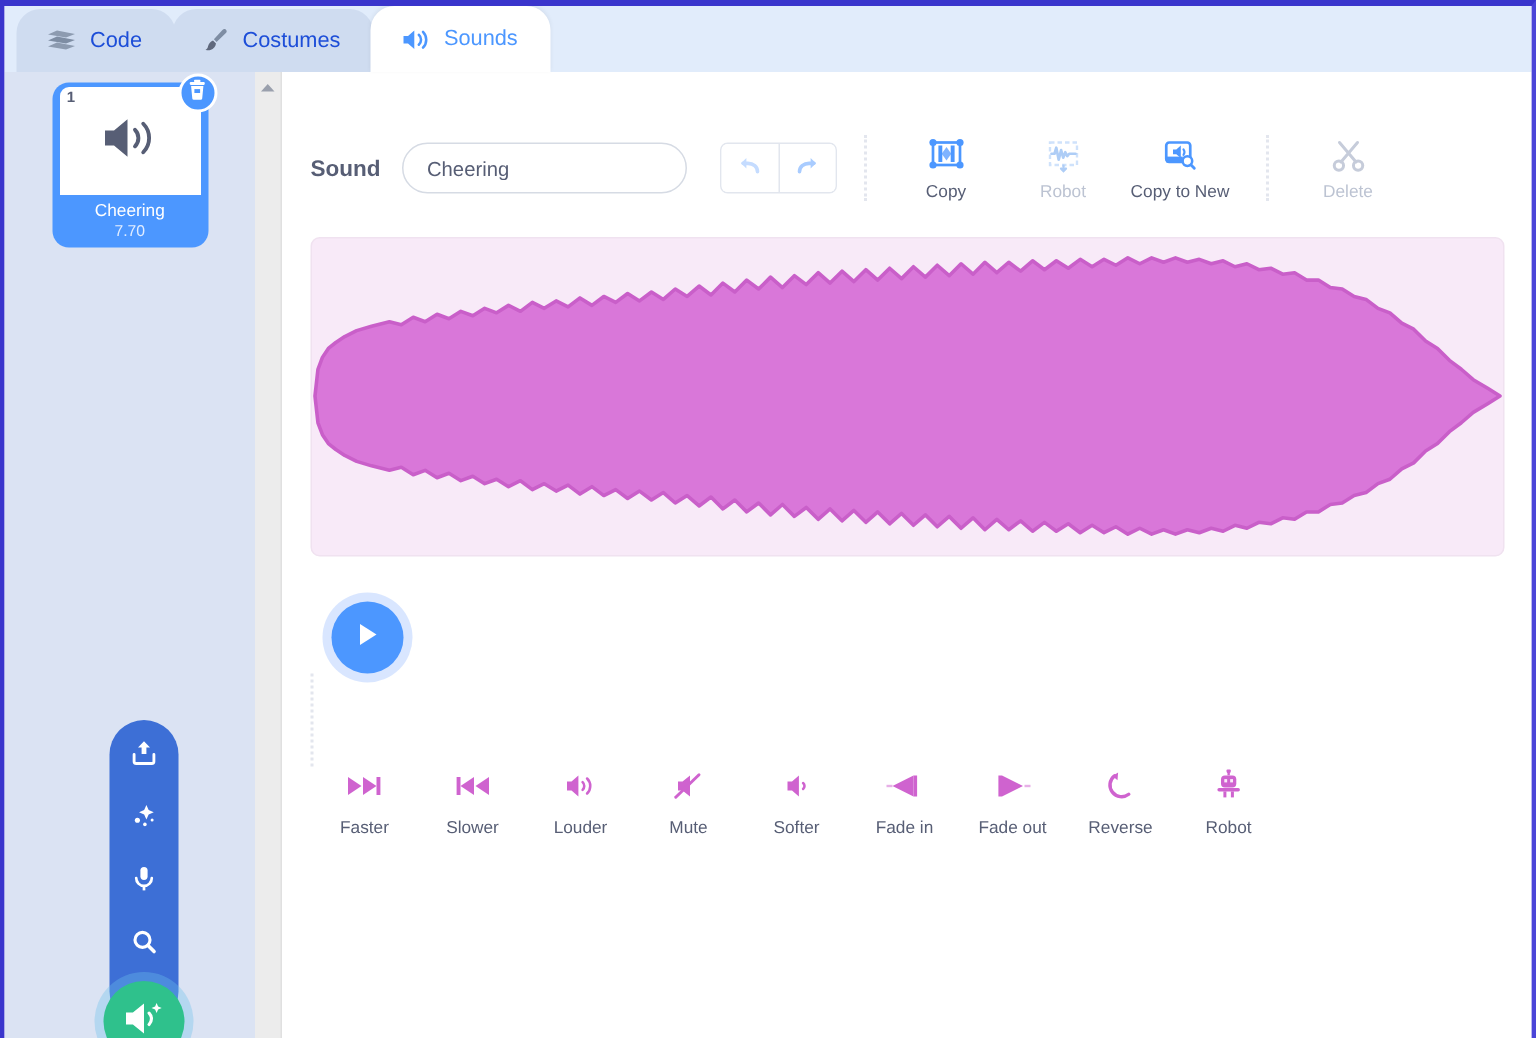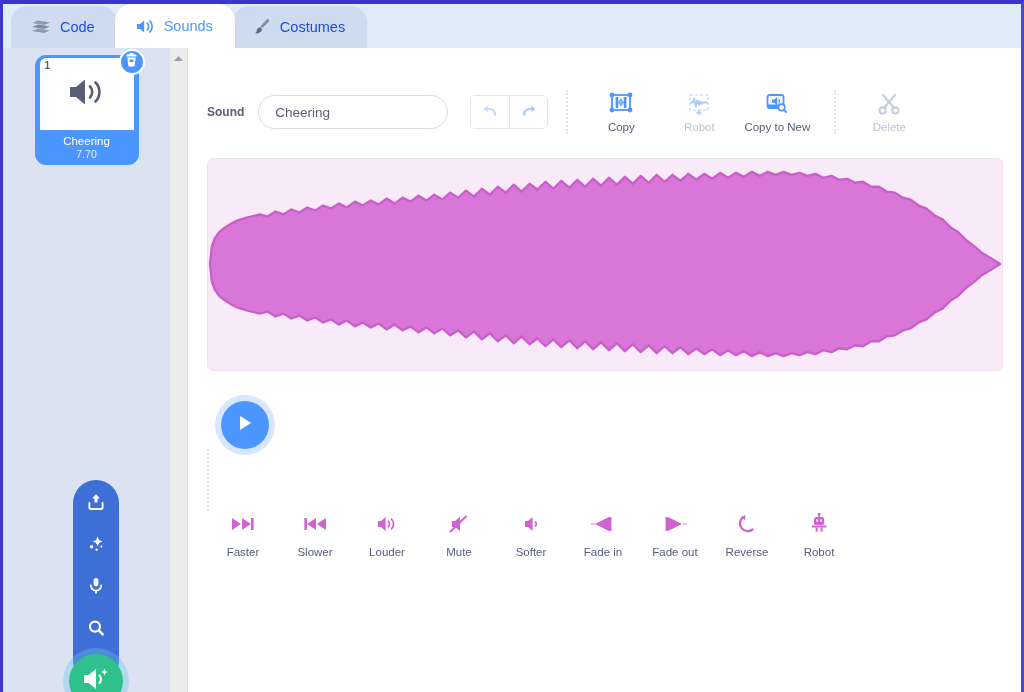--- a/index.html
+++ b/index.html
@@ -134,21 +134,21 @@
   .editor {
     position: absolute; top: 44px; left: 186px; right: 0; bottom: 0;
     background: #ffffff;
   }
   .toolbar {
     display: flex; align-items: center;
     padding: 32px 0 0 18px;
     height: 96px;
   }
   .sound-label {
-    font-size: 12px; font-weight: bold; color: #575e75;
+    font-size: 15px; font-weight: bold; color: #575e75;
     margin-right: 14px;
   }
   .name-input {
     width: 190px; height: 34px;
     border: 1px solid #d6dbe4; border-radius: 17px;
     padding: 0 16px; font-size: 13.5px; color: #575e75;
     font-family: "Liberation Sans", sans-serif;
     outline: none; background: #fff;
   }
   .undo-group {
@@ -219,39 +219,39 @@
       <span class="tab-icon">
         <svg width="20" height="16" viewBox="0 0 20 16">
           <path d="M1 4l6-2.6L19 3.6 13 6z" fill="#8d9bb0"></path>
           <path d="M1 8l6-2.6L19 7.6 13 10z" fill="#7e8da3"></path>
           <path d="M1 12l6-2.6L19 11.6 13 14z" fill="#8d9bb0"></path>
         </svg>
       </span>
       <span>Code</span>
     </div>
 
+    <div class="tab">
+      <span class="tab-icon">
+        <svg width="18" height="18" viewBox="0 0 18 18">
+          <path d="M15.5 1.6c.9.8.8 1.6.1 2.4L9.4 10 7.6 8.2 13.3 2c.7-.8 1.4-.9 2.2-.4z" fill="#7e8da3"></path>
+          <path d="M7 9l2 2c-.3 2-1.6 3.6-3.7 4.3-1.1.4-2.3.3-3.3-.2 1-.4 1.4-1.1 1.6-2C4 11.3 5.2 9.6 7 9z" fill="#60697d"></path>
+        </svg>
+      </span>
+      <span>Costumes</span>
+    </div>
+
     <div class="tab active">
       <span class="tab-icon">
         <svg width="20" height="17" viewBox="0 0 20 17">
           <path d="M2 6h3l4.2-3.6v12.2L5 11H2z" fill="#4c97ff"></path>
           <path d="M12.2 5.2a4.4 4.4 0 010 6.6" stroke="#4c97ff" stroke-width="1.7" fill="none" stroke-linecap="round"></path>
           <path d="M15 3.2a7.6 7.6 0 010 10.6" stroke="#4c97ff" stroke-width="1.7" fill="none" stroke-linecap="round"></path>
         </svg>
       </span>
       <span>Sounds</span>
-    </div>
-
-    <div class="tab">
-      <span class="tab-icon">
-        <svg width="18" height="18" viewBox="0 0 18 18">
-          <path d="M15.5 1.6c.9.8.8 1.6.1 2.4L9.4 10 7.6 8.2 13.3 2c.7-.8 1.4-.9 2.2-.4z" fill="#7e8da3"></path>
-          <path d="M7 9l2 2c-.3 2-1.6 3.6-3.7 4.3-1.1.4-2.3.3-3.3-.2 1-.4 1.4-1.1 1.6-2C4 11.3 5.2 9.6 7 9z" fill="#60697d"></path>
-        </svg>
-      </span>
-      <span>Costumes</span>
     </div>
   </div>
 
   <div class="sidebar">
     <div class="selector-list">
 
       <div class="sound-item">
         <div class="sound-thumb">
           <span class="sound-index">1</span>
           <span>

